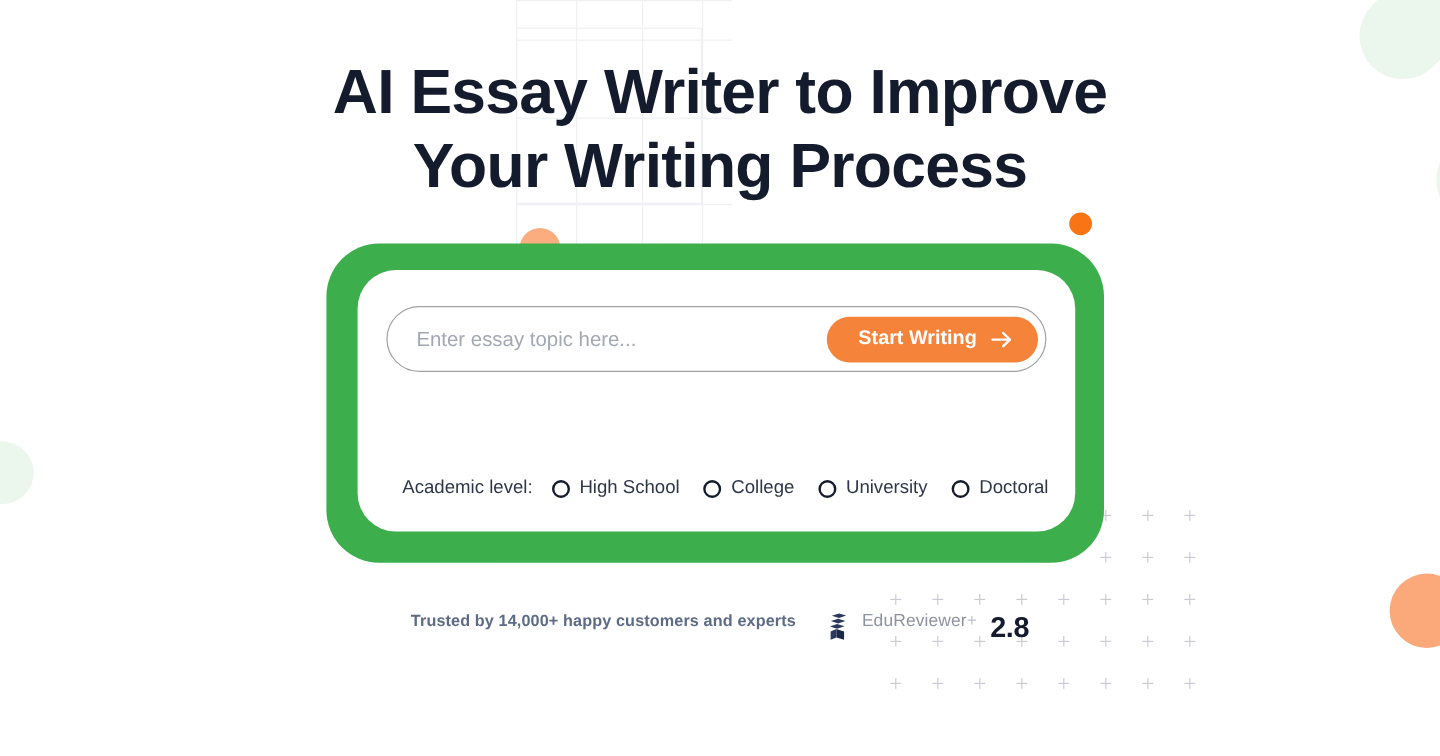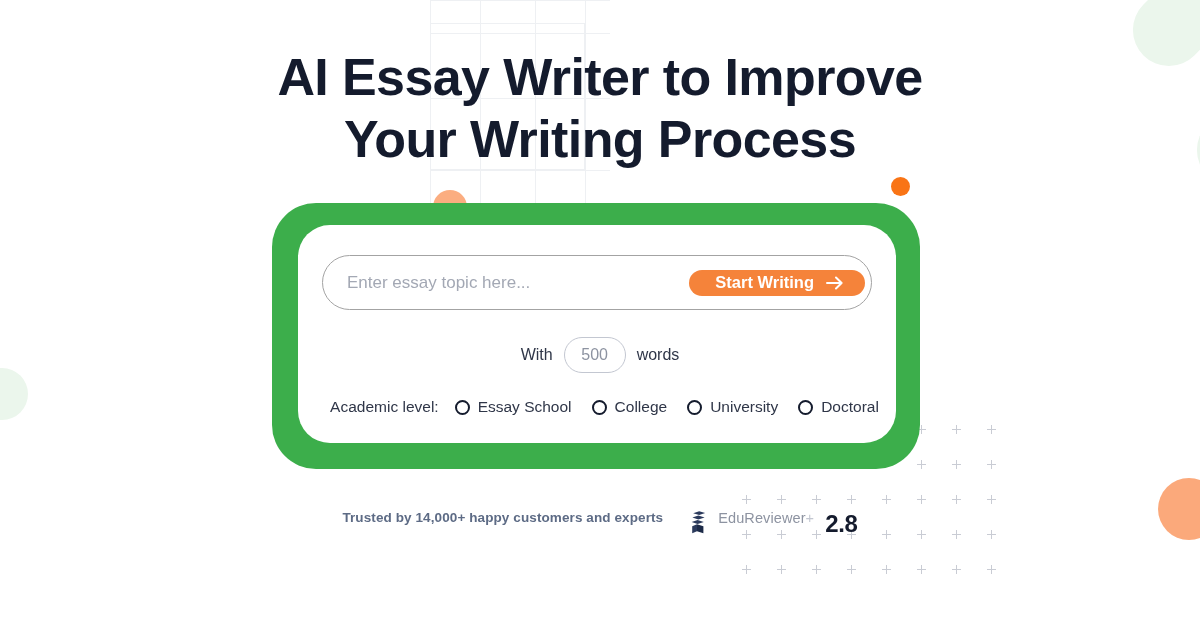--- a/index.html
+++ b/index.html
@@ -179,21 +179,21 @@
     font-family: "Liberation Sans", sans-serif;
     font-size: 17px;
     color: #2a3144;
   }
   .topic-input::placeholder { color: #a3a8b4; }
 
   .start-btn {
     display: flex;
     align-items: center;
     gap: 12px;
-    height: 26px;
+    height: 38px;
     margin-right: 6px;
     padding: 0 22px 0 26px;
     background: #f5833a;
     border: none;
     border-radius: 22px;
     cursor: pointer;
     font-family: "Liberation Sans", sans-serif;
     font-size: 16.5px;
     font-weight: 700;
     color: #ffffff;
@@ -362,32 +362,27 @@
   <div class="search-row">
     <input class="topic-input" type="text" placeholder="Enter essay topic here..." style="">
     <button class="start-btn">
       <span>Start Writing</span>
       <svg class="arrow" viewBox="0 0 17 14" fill="none">
         <path d="M1 7h14M10 1.5L15.6 7 10 12.5" stroke="#ffffff" stroke-width="2" stroke-linecap="round" stroke-linejoin="round"></path>
       </svg>
     </button>
   </div>
 
-  <div class="words-row">
-    <span>With</span>
-    <input class="words-pill" type="text" value="500" style="">
-    <span>words</span>
-  </div>
 
   <div class="level-row">
     <span class="level-label">Academic level:</span>
 
     <label class="level-opt">
       <span class="radio"></span>
-      <span>Essay School</span>
+      <span>High School</span>
     </label>
 
     <label class="level-opt">
       <span class="radio"></span>
       <span>College</span>
     </label>
 
     <label class="level-opt">
       <span class="radio"></span>
       <span>University</span>

